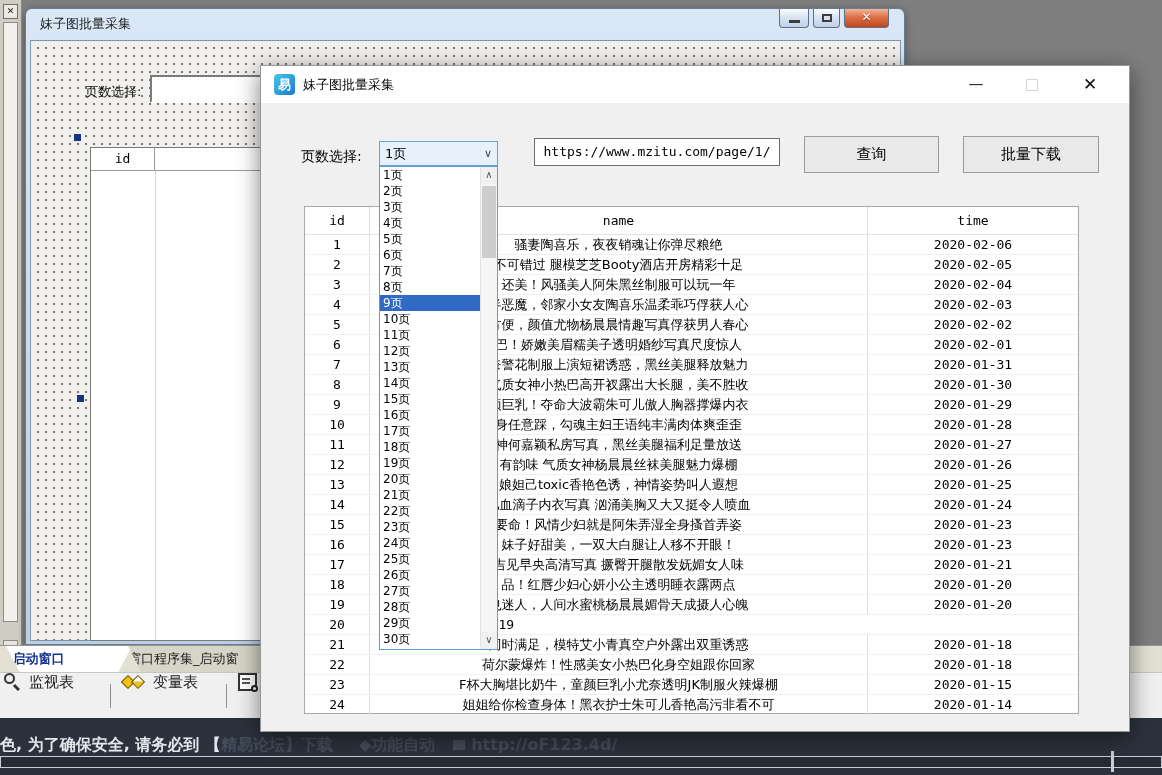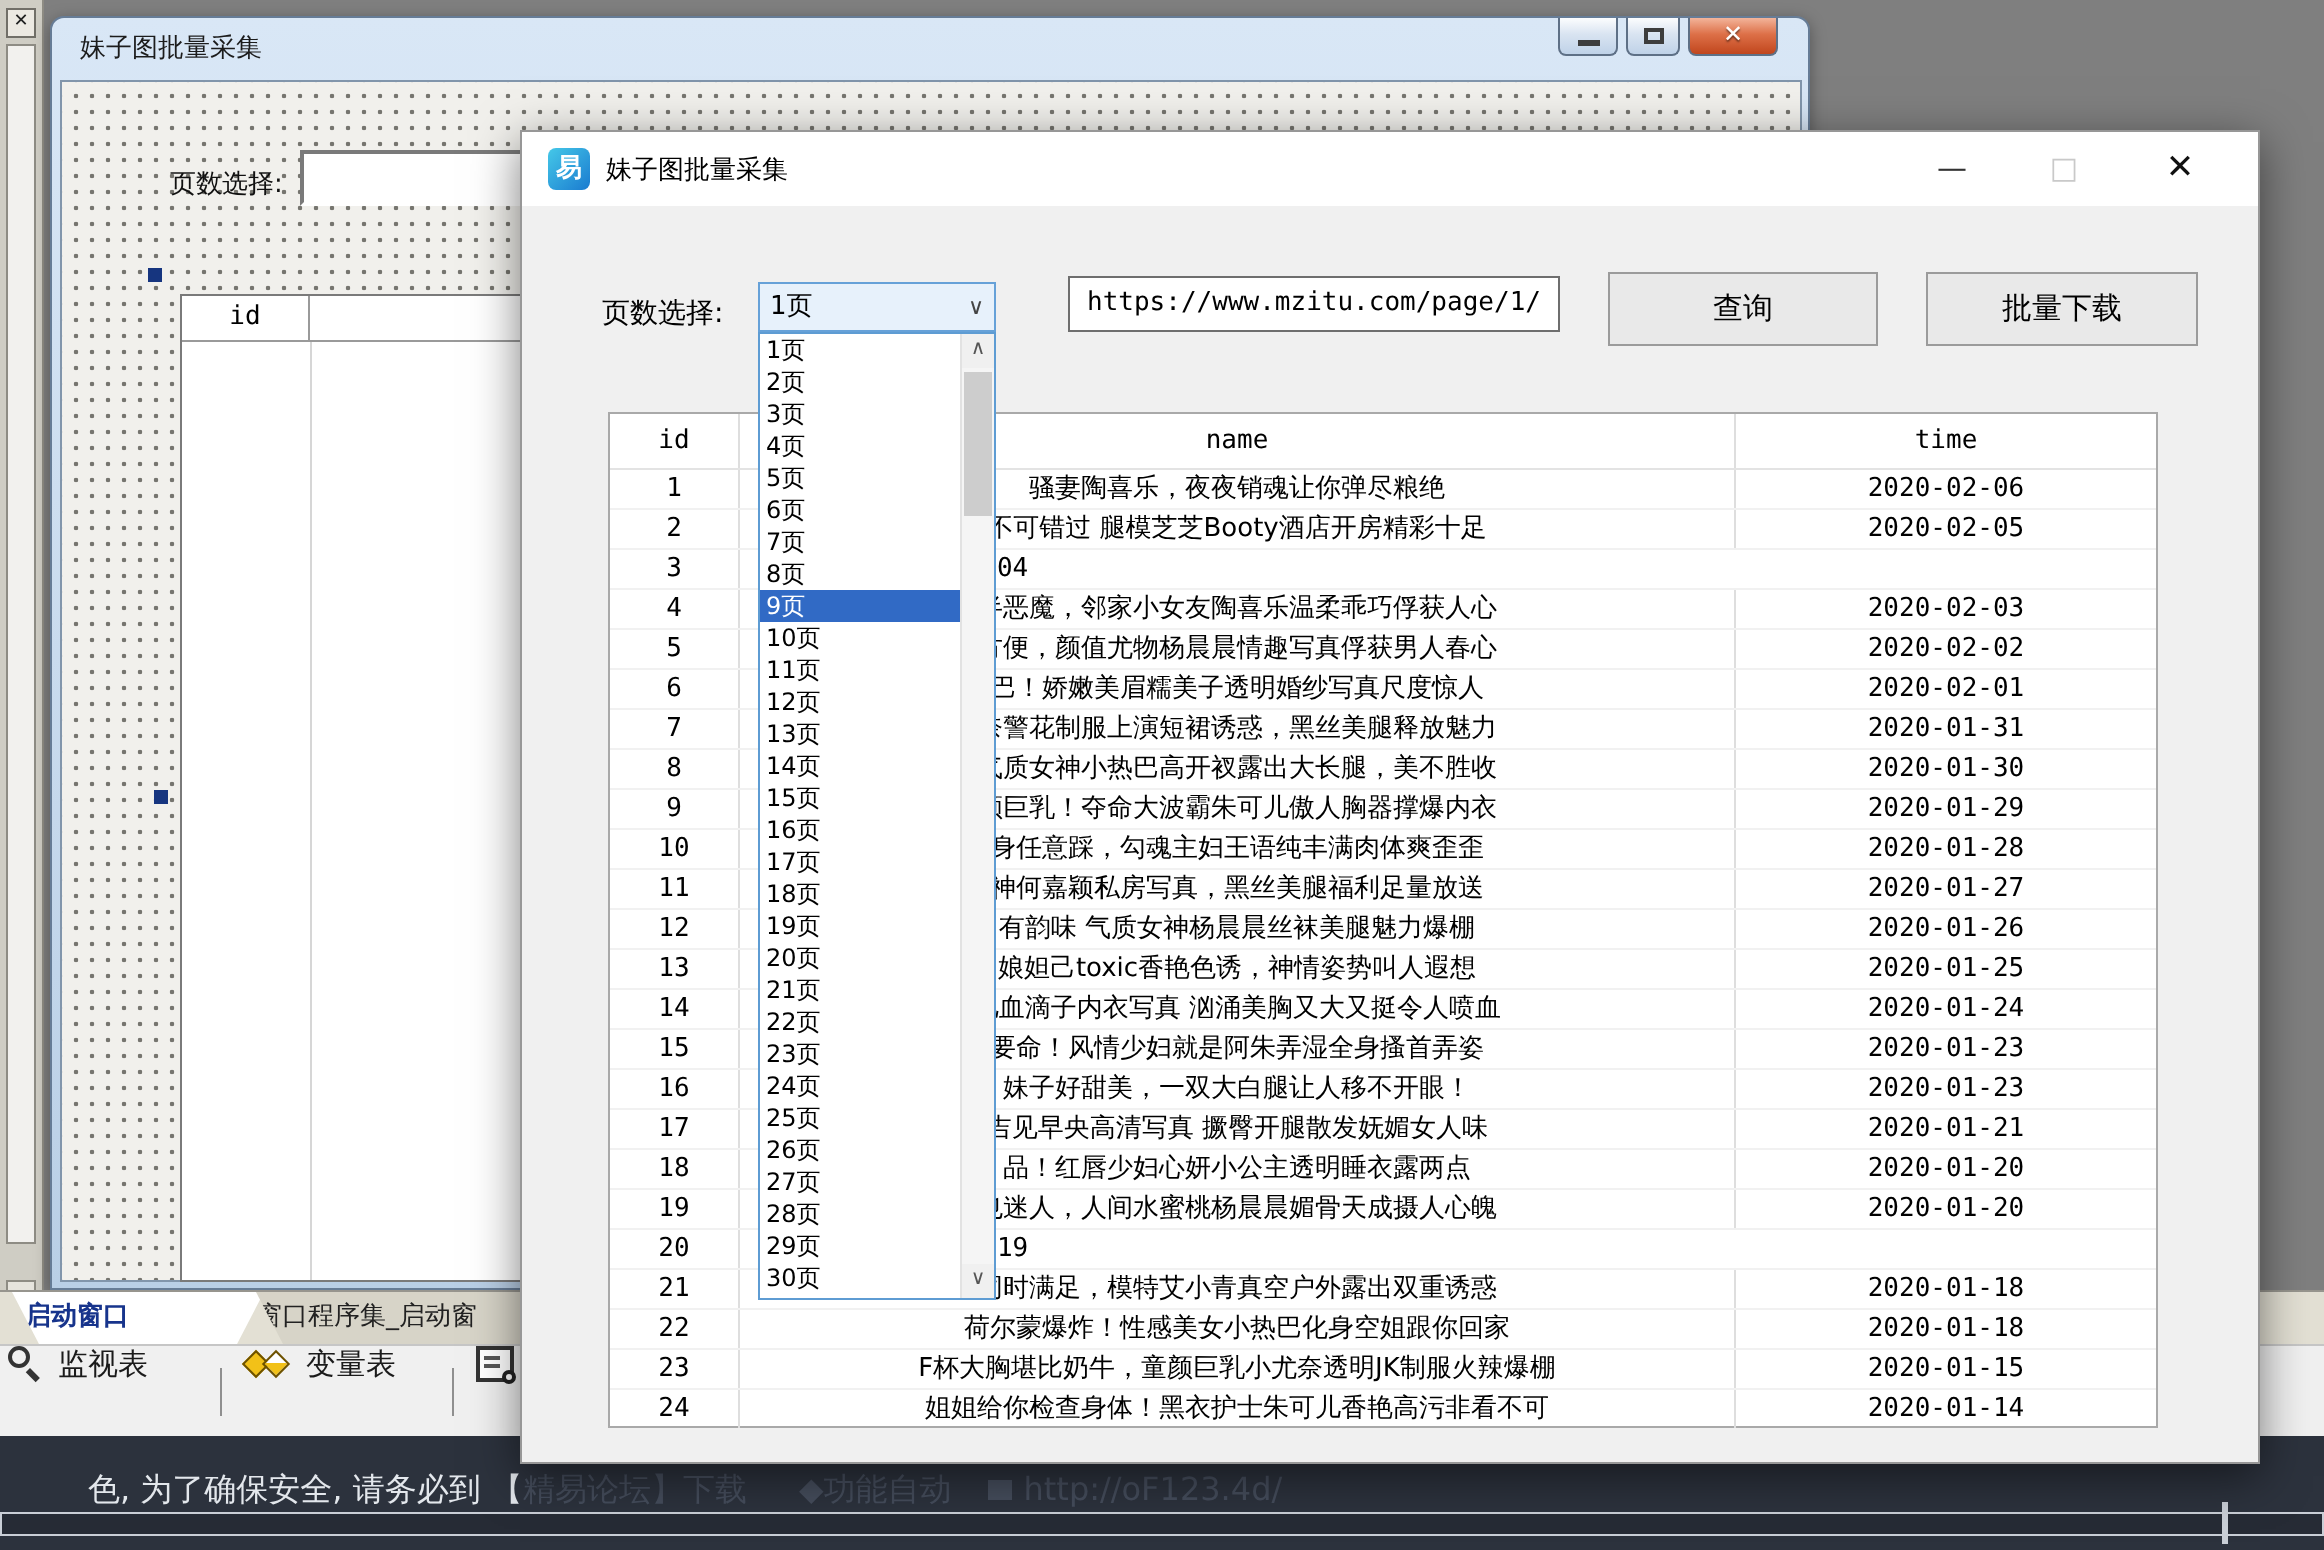--- a/index.html
+++ b/index.html
@@ -52,21 +52,21 @@
   .ico-diamonds i { position:absolute; top:4px; width:10px; height:10px; transform:rotate(45deg); border:1px solid #6e5200; }
   .ico-diamonds i.d1 { left:1px; background:#f2c118; }
   .ico-diamonds i.d2 { left:11px; background:linear-gradient(135deg,#fff 45%,#f2c118 46%); }
   .ico-docsearch { position:relative; width:19px; height:18px; border:2px solid #333; background:#fff; }
   .ico-docsearch .line { position:absolute; left:2px; right:5px; height:1.5px; background:#555; }
   .ico-docsearch .l1 { top:3px; } .ico-docsearch .l2 { top:7px; }
   .ico-docsearch .lens { position:absolute; right:-3px; bottom:-3px; width:7px; height:7px; border:2px solid #222; border-radius:50%; background:#fff; }
 
   
   .status-bar { position:absolute; left:0; top:718px; width:1162px; height:57px; background:#2c323d; }
-  .status-text { position:absolute; left:0; top:17px; white-space:nowrap; font-size:16px; font-weight:normal;padding-left:44px; }
+  .status-text { position:absolute; left:0; top:17px; white-space:nowrap; font-size:16px; font-weight:bold; }
   .status-text .bright { color:#e3e7ec; }
   .status-text .dim { color:#454d5c; }
   .status-text .dim-ico { display:inline-block; width:12px; height:10px; background:#454d5c; margin:0 6px 0 18px; }
   .status-groove { position:absolute; left:0; top:38px; width:1162px; height:12px; border:1px solid #c9ced6; background:#262b35; }
   .status-tick { position:absolute; left:1111px; top:33px; width:3px; height:21px; background:#c9ced6; }
 
   
   .appwin { position:absolute; left:260px; top:65px; width:870px; height:667px; background:#f0f0f0; border:1px solid #979797; box-shadow:0 6px 22px rgba(0,0,0,.5); }
   .app-titlebar { position:absolute; left:0; top:0; width:100%; height:37px; background:#ffffff; }
   .app-icon { position:absolute; left:13px; top:8px; width:21px; height:21px; border-radius:4px; background:linear-gradient(135deg,#45c8e8,#1a7bd0); color:#fff; font-size:13px; font-weight:bold; text-align:center; line-height:21px; }
@@ -219,20 +219,21 @@
         </div>
 
         <div class="trow">
           <div class="cell c-id">2</div>
           <div class="cell c-name">不可错过 腿模芝芝Booty酒店开房精彩十足</div>
           <div class="cell c-time">2020-02-05</div>
         </div>
 
         <div class="trow">
           <div class="cell c-id">3</div>
+          <div class="cell c-name">还美！风骚美人阿朱黑丝制服可以玩一年</div>
           <div class="cell c-time">2020-02-04</div>
         </div>
 
         <div class="trow">
           <div class="cell c-id">4</div>
           <div class="cell c-name">半恶魔，邻家小女友陶喜乐温柔乖巧俘获人心</div>
           <div class="cell c-time">2020-02-03</div>
         </div>
 
         <div class="trow">

